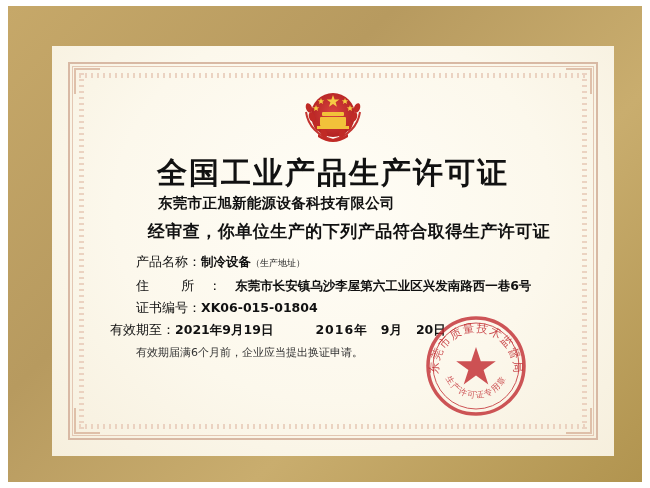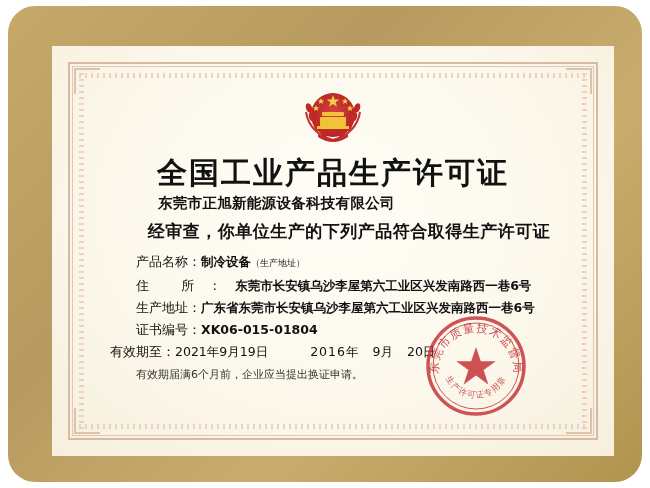--- a/index.html
+++ b/index.html
@@ -23,21 +23,20 @@
     box-sizing: border-box;
   }
   .frame-outer {
     position: absolute;
     left: 8px;
     top: 6px;
     width: 634px;
     height: 476px;
     background: linear-gradient(135deg, #c6a869 0%, #b79a5f 35%, #c9ad6e 65%, #b1944f 100%);
     box-sizing: border-box;
-    border-radius: 27px;
   }
   .frame-inner {
     position: absolute;
     left: 44px;
     top: 40px;
     width: 562px;
     height: 410px;
     background: #fdfbf2;
     box-sizing: border-box;
     overflow: hidden;
@@ -171,21 +170,21 @@
   .row .note {
     font-weight: normal;
     font-size: 9px;
     color: #222;
   }
   .row.product .lbl { margin-left: 26px; }
   .row.addr .lbl { margin-left: 26px; letter-spacing: 14px; }
   .row.addr2 .lbl { margin-left: 26px; }
   .row.certno .lbl { margin-left: 26px; }
   .row.valid .lbl { }
-  .row.valid .val { font-weight: normal; }
+  .row.valid .val { font-weight: bold; }
   .row.valid .date-right { margin-left: 42px; letter-spacing: 1px; }
   .footnote {
     margin-top: 5px;
     margin-left: 26px;
     font-family: "DejaVu Sans", "Liberation Sans", sans-serif;
     font-size: 11px;
     color: #333;
     white-space: nowrap;
   }
 
@@ -276,23 +275,20 @@
           <div class="fields">
 
             <div class="row product">
               <span class="lbl">产品名称：</span><span class="val">制冷设备</span><span class="note">（生产地址）</span>
             </div>
 
             <div class="row addr">
               <span class="lbl">住        所：</span><span class="val">东莞市长安镇乌沙李屋第六工业区兴发南路西一巷6号</span>
             </div>
 
-            <div class="row addr2">
-              <span class="lbl">生产地址：</span><span class="val">广东省东莞市长安镇乌沙李屋第六工业区兴发南路西一巷6号</span>
-            </div>
 
             <div class="row certno">
               <span class="lbl">证书编号：</span><span class="val">XK06-015-01804</span>
             </div>
 
             <div class="row valid">
               <span class="lbl">有效期至：</span><span class="val">2021年9月19日</span><span class="val date-right">2016</span><span class="val">年</span><span class="val" style="margin-left:14px">9</span><span class="val">月</span><span class="val" style="margin-left:14px">20</span><span class="val">日</span>
             </div>
 
           </div>

